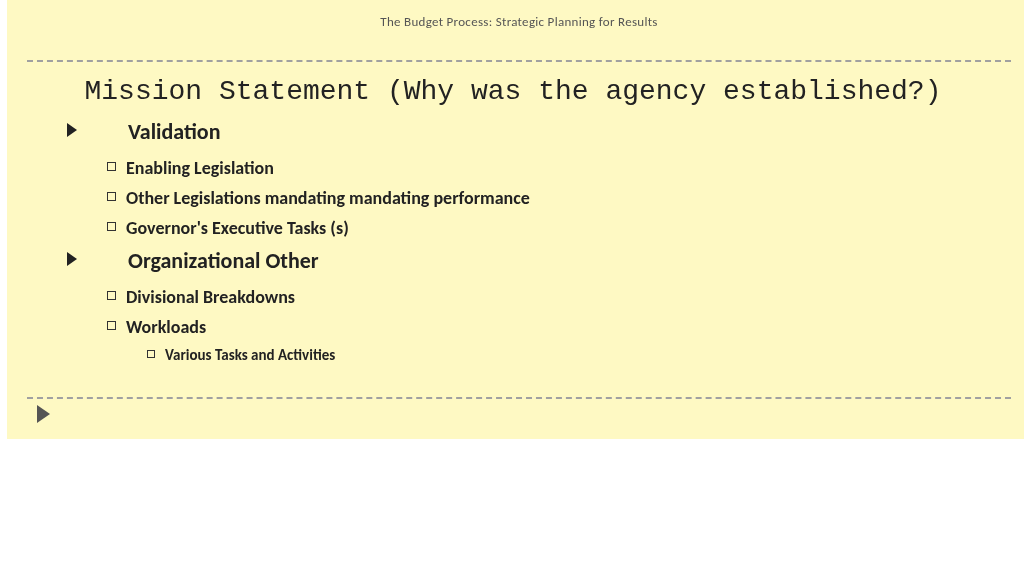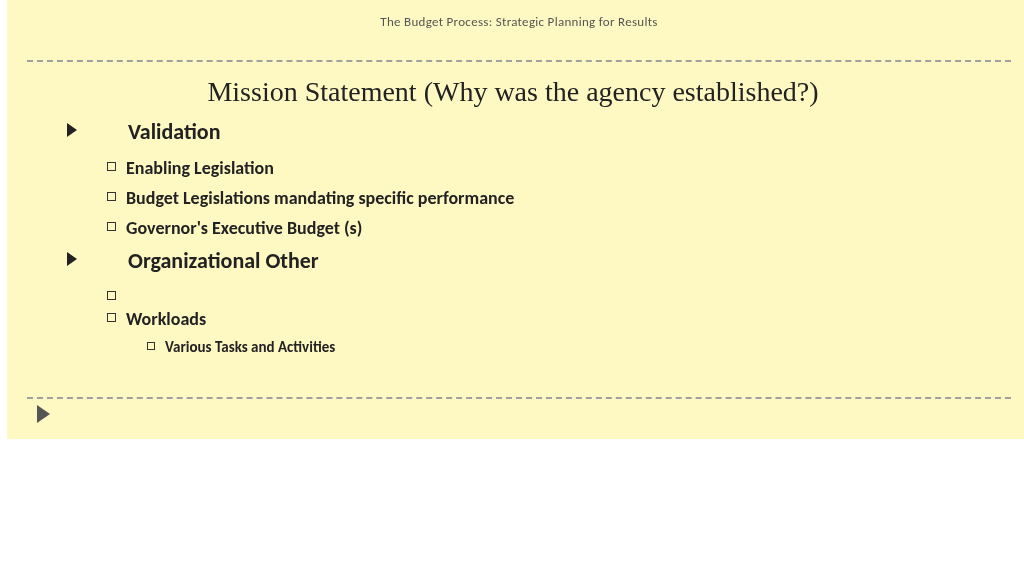--- a/index.html
+++ b/index.html
@@ -56,21 +56,21 @@
 
     .slide-title {
       position: absolute;
       top: 68px;
       left: 8px;
       right: 20px;
       text-align: center;
       font-size: 28px;
       font-weight: 400;
       color: #222222;
-      font-family: Liberation Serif, serif;
+      font-family: Liberation Mono, monospace;
       padding: 8px 0;
     }
 
     .content-area {
       position: absolute;
       top: 110px;
       left: 60px;
       right: 40px;
     }
 
@@ -182,35 +182,36 @@
       <span class="level1-label">Validation</span>
     </div>
 
     <div class="level2-item">
       <div class="square-bullet"></div>
       <span class="level2-label">Enabling Legislation</span>
     </div>
 
     <div class="level2-item">
       <div class="square-bullet"></div>
-      <span class="level2-label">Budget Legislations mandating specific performance</span>
-    </div>
-
-    <div class="level2-item">
-      <div class="square-bullet"></div>
-      <span class="level2-label">Governor's Executive Budget (s)</span>
+      <span class="level2-label">Other Legislations mandating mandating performance</span>
+    </div>
+
+    <div class="level2-item">
+      <div class="square-bullet"></div>
+      <span class="level2-label">Governor's Executive Tasks (s)</span>
     </div>
 
     <div class="level1-item">
       <div class="triangle-bullet"></div>
       <span class="level1-label">Organizational Other</span>
     </div>
 
     <div class="level2-item">
       <div class="square-bullet"></div>
+      <span class="level2-label">Divisional Breakdowns</span>
     </div>
 
     <div class="level2-item">
       <div class="square-bullet"></div>
       <span class="level2-label">Workloads</span>
     </div>
 
     <div class="level3-item">
       <div class="square-bullet-sm"></div>
       <span class="level3-label">Various Tasks and Activities</span>

